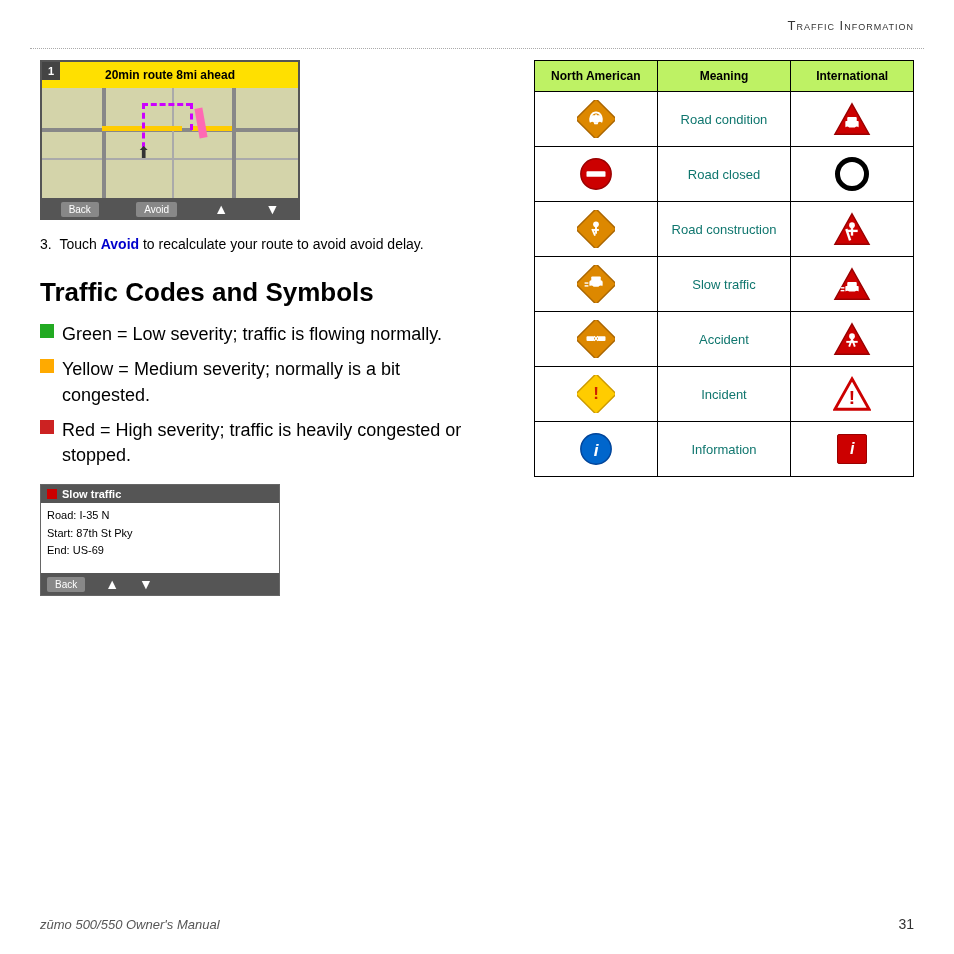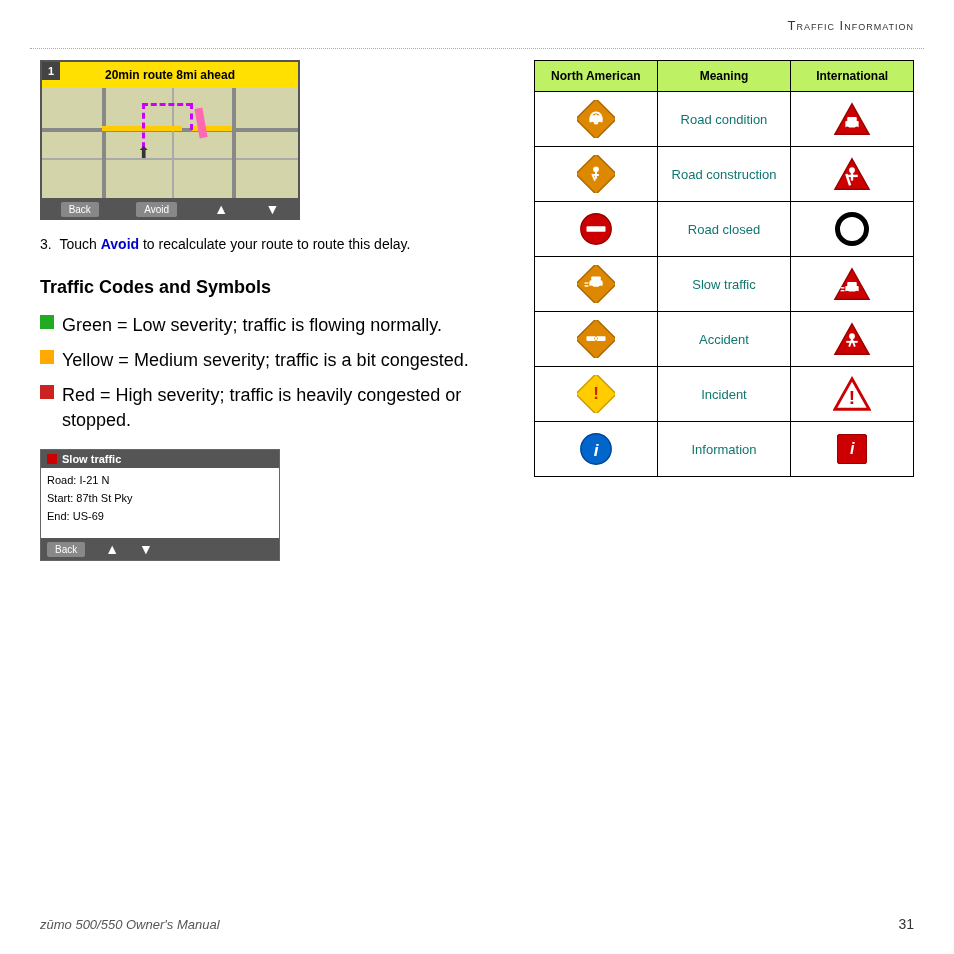--- a/index.html
+++ b/index.html
@@ -163,21 +163,21 @@
       margin-bottom: 22px;
     }
 
     .step-text .avoid-link {
       color: #0000cc;
       font-weight: bold;
     }
 
     
     .section-title {
-      font-size: 18px;
+      font-size: 26px;
       font-weight: bold;
       margin-bottom: 14px;
       line-height: 1.2;
     }
 
     
     .legend-item {
       display: flex;
       align-items: flex-start;
       margin-bottom: 10px;
@@ -347,45 +347,45 @@
     </div>
     <div class="gps-bottom-bar">
       <span class="gps-btn">Back</span>
       <span class="gps-btn">Avoid</span>
       <span class="gps-arrow">▲</span>
       <span class="gps-arrow">▼</span>
     </div>
   </div>
 
   <div class="step-text">
-    3.&nbsp;&nbsp;<span>Touch </span><span class="avoid-link">Avoid</span><span> to recalculate your route to route this delay.</span>
+    3.&nbsp;&nbsp;<span>Touch </span><span class="avoid-link">Avoid</span><span> to recalculate your route to avoid avoid delay.</span>
   </div>
 
   <div class="section-title">Traffic Codes and Symbols</div>
 
   <div class="legend-item">
     <div class="color-box" style="background:#22aa22;"></div>
     <span>Green = Low severity; traffic is flowing normally.</span>
   </div>
   <div class="legend-item">
     <div class="color-box" style="background:#ffaa00;"></div>
-    <span>Yellow = Medium severity; traffic is a bit congested.</span>
+    <span>Yellow = Medium severity; normally is a bit congested.</span>
   </div>
   <div class="legend-item">
     <div class="color-box" style="background:#cc2222;"></div>
     <span>Red = High severity; traffic is heavily congested or stopped.</span>
   </div>
 
   <div class="slow-traffic-img">
     <div class="slow-traffic-header">
       <span class="slow-red-box"></span>
       <span>Slow traffic</span>
     </div>
     <div class="slow-traffic-body">
-      <div>Road: I-21 N</div>
+      <div>Road: I-35 N</div>
       <div>Start: 87th St Pky</div>
       <div>End: US-69</div>
     </div>
     <div class="slow-traffic-footer">
       <span class="gps-btn" style="font-size:10px; background:#888; color:#fff; padding:2px 8px; border-radius:2px;">Back</span>
       <span style="color:#fff; font-size:14px;">▲</span>
       <span style="color:#fff; font-size:14px;">▼</span>
     </div>
   </div>
 
@@ -440,20 +440,41 @@
               <circle cx="25" cy="30" r="2" fill="#cc0000"></circle>
             </svg>
           </div>
         </td>
       </tr>
 
       <tr>
         <td>
           <div class="icon-container">
             <svg class="na-icon" viewBox="0 0 40 40">
+
+              <circle cx="20" cy="20" r="16" fill="#cc0000" stroke="#990000" stroke-width="1.5"></circle>
+              <rect x="10" y="17" width="20" height="6" rx="1" fill="white"></rect>
+            </svg>
+          </div>
+        </td>
+        <td class="meaning-cell">
+          <span>Road closed</span>
+        </td>
+        <td>
+          <div class="icon-container">
+
+            <div class="intl-road-closed"></div>
+          </div>
+        </td>
+      </tr>
+
+      <tr>
+        <td>
+          <div class="icon-container">
+            <svg class="na-icon" viewBox="0 0 40 40">
               <rect x="5" y="5" width="30" height="30" transform="rotate(45 20 20)" fill="#dd8800" stroke="#aa6600" stroke-width="1.5"></rect>
 
               <g transform="translate(12,11)">
                 <circle cx="8" cy="4" r="3" fill="white"></circle>
                 <line x1="8" y1="7" x2="8" y2="14" stroke="white" stroke-width="2"></line>
                 <line x1="5" y1="10" x2="11" y2="10" stroke="white" stroke-width="2"></line>
                 <line x1="4" y1="9" x2="7" y2="16" stroke="white" stroke-width="2"></line>
               </g>
             </svg>
           </div>
@@ -472,41 +493,20 @@
               <line x1="14" y1="20" x2="18" y2="32" stroke="white" stroke-width="2.5"></line>
             </svg>
           </div>
         </td>
       </tr>
 
       <tr>
         <td>
           <div class="icon-container">
             <svg class="na-icon" viewBox="0 0 40 40">
-
-              <circle cx="20" cy="20" r="16" fill="#cc0000" stroke="#990000" stroke-width="1.5"></circle>
-              <rect x="10" y="17" width="20" height="6" rx="1" fill="white"></rect>
-            </svg>
-          </div>
-        </td>
-        <td class="meaning-cell">
-          <span>Road closed</span>
-        </td>
-        <td>
-          <div class="icon-container">
-
-            <div class="intl-road-closed"></div>
-          </div>
-        </td>
-      </tr>
-
-      <tr>
-        <td>
-          <div class="icon-container">
-            <svg class="na-icon" viewBox="0 0 40 40">
               <rect x="5" y="5" width="30" height="30" transform="rotate(45 20 20)" fill="#dd8800" stroke="#aa6600" stroke-width="1.5"></rect>
 
               <rect x="13" y="16" width="14" height="7" rx="2" fill="white"></rect>
               <rect x="15" y="12" width="10" height="6" rx="1" fill="white"></rect>
               <circle cx="15" cy="24" r="2.5" fill="#dd8800"></circle>
               <circle cx="25" cy="24" r="2.5" fill="#dd8800"></circle>
               <line x1="8" y1="19" x2="12" y2="19" stroke="white" stroke-width="1.5"></line>
               <line x1="8" y1="22" x2="12" y2="22" stroke="white" stroke-width="1.5"></line>
             </svg>
           </div>

